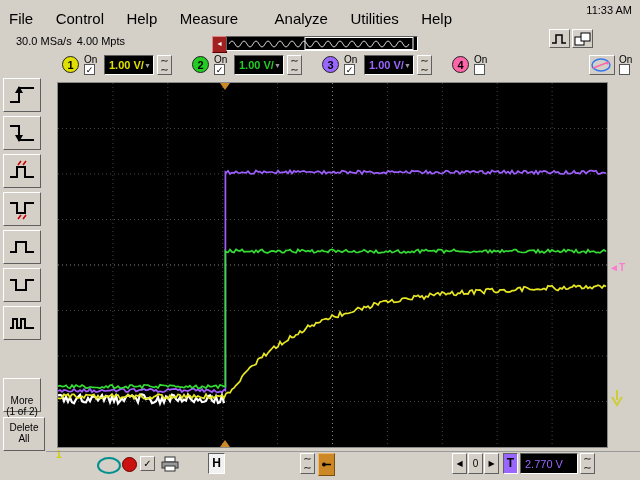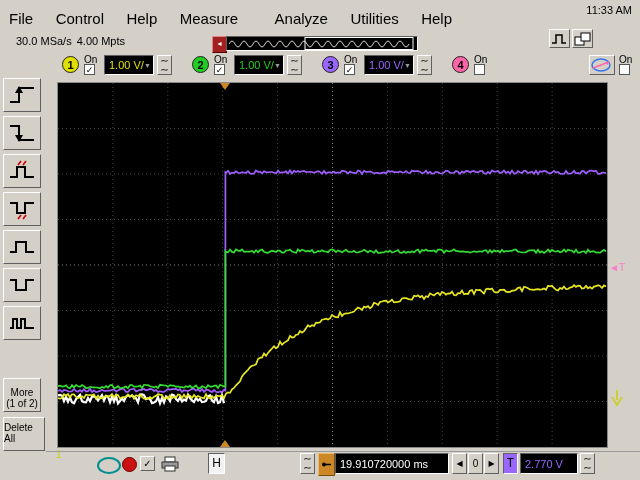--- a/index.html
+++ b/index.html
@@ -3,21 +3,21 @@
 <meta charset="utf-8">
 <style>
   html,body{margin:0;padding:0;background:#888}
   #app{position:relative;width:640px;height:480px;background:#d4d0c8;font-family:"Liberation Sans",sans-serif;color:#000;overflow:hidden}
   .abs{position:absolute}
   .raised{background:#d4d0c8;border:1px solid;border-color:#ffffff #5f5f5f #5f5f5f #ffffff;box-sizing:border-box}
   .sunken{border:1px solid;border-color:#5f5f5f #ffffff #ffffff #5f5f5f;box-sizing:border-box}
   .blackbox{background:#000;border:1px solid;border-color:#5f5f5f #ffffff #ffffff #5f5f5f;box-sizing:border-box;display:flex;align-items:center;overflow:hidden}
   .menu-item{display:inline-block;padding:10px 9px;font-size:15px;cursor:default}
   .fs8{font-size:8px}.fs9{font-size:10px}.fs10{font-size:10px}.fs11{font-size:11px}
-  .bold{font-weight:normal}
+  .bold{font-weight:bold}
   .chk{width:11px;height:11px;background:#fff;border:1px solid #555;font-size:9px;line-height:10px;text-align:center;box-sizing:border-box}
   .circ{width:17px;height:17px;border-radius:50%;border:1px solid #222;text-align:center;line-height:17px;font-size:11px;font-weight:bold;box-sizing:border-box}
   .spin{width:15px;height:20px;text-align:center;font-size:10px;line-height:9px;padding:0;color:#000}
   .tool-btn{width:38px;height:34px;display:flex;align-items:center;justify-content:center}
   .trig-tri-top{width:0;height:0;border-left:5px solid transparent;border-right:5px solid transparent;border-top:7px solid var(--trig,#cc8826)}
   .trig-tri-bot{width:0;height:0;border-left:5px solid transparent;border-right:5px solid transparent;border-bottom:7px solid var(--trig,#cc8826)}
   .bb-text{padding-left:4px;white-space:nowrap}
   .dd-arr{margin-left:auto;color:#9a9a9a;font-size:7px;padding-right:2px}
   svg{display:block}
 </style>
@@ -144,25 +144,25 @@
   <div class="abs raised tool-btn" style="left:3px;top:268px">
     <svg width="30" height="24" viewBox="0 0 30 24">
       <path d="M3 7 H9 V17 H19 V7 H27" stroke="#000" stroke-width="2" fill="none"></path>
     </svg>
   </div>
   <div class="abs raised tool-btn" style="left:3px;top:306px">
     <svg width="30" height="24" viewBox="0 0 30 24">
       <path d="M3 17 H6 V8 H10 V17 H14 V8 H18 V17 H27" stroke="#000" stroke-width="2" fill="none"></path>
     </svg>
   </div>
-  <div class="abs raised" style="left:3px;top:378px;width:38px;height:34px;text-align:center;padding-top:8px">
+  <div class="abs raised" style="left:3px;top:378px;width:38px;height:34px;text-align:center;padding-top:16px">
     <div class="fs10">More</div>
     <div class="fs9">(1 of 2)</div>
   </div>
-  <div class="abs raised" style="left:3px;top:417px;width:42px;height:34px;text-align:left;padding-top:4px">
+  <div class="abs raised" style="left:3px;top:417px;width:42px;height:34px;text-align:center;padding-top:4px">
     <div class="fs10">Delete</div>
     <div class="fs10">All</div>
   </div>
 
   <div class="abs" style="left:57px;top:82px;width:549px;height:364px;background:#000;border:1px solid #8a8a8a">
     <svg id="grid-svg" class="abs" style="left:0;top:0" width="549" height="364">
         <line x1="54.9" y1="0" x2="54.9" y2="364" stroke="#454545" stroke-dasharray="1 3"></line>
         <line x1="109.8" y1="0" x2="109.8" y2="364" stroke="#454545" stroke-dasharray="1 3"></line>
         <line x1="164.7" y1="0" x2="164.7" y2="364" stroke="#454545" stroke-dasharray="1 3"></line>
         <line x1="219.6" y1="0" x2="219.6" y2="364" stroke="#454545" stroke-dasharray="1 3"></line>
@@ -214,23 +214,20 @@
   <div class="abs raised spin" style="left:300px;top:453px;height:21px">
       <div>∼</div>
       <div>∼</div>
     </div>
   <div class="abs" style="left:318px;top:453px;width:15px;height:21px;background:#cc8826;border:1px solid;border-color:#eeb866 #7a4f10 #7a4f10 #eeb866;display:flex;align-items:center;justify-content:center">
     <svg width="11" height="11" viewBox="0 0 11 11">
       <circle cx="3" cy="5.5" r="2" fill="#000"></circle>
         <path d="M5 5.5 H10" stroke="#000" stroke-width="1.5"></path>
     </svg>
   </div>
-  <div class="abs blackbox fs11" style="left:335px;top:453px;width:114px;height:21px;color:#fff">
-    <span class="bb-text">19.910720000 ms</span>
-  </div>
   <div class="abs raised fs8" style="left:452px;top:453px;width:15px;height:21px;text-align:center;line-height:19px"><span>◀</span></div>
   <div class="abs raised fs10" style="left:468px;top:453px;width:15px;height:21px;text-align:center;line-height:19px">0</div>
   <div class="abs raised fs8" style="left:484px;top:453px;width:15px;height:21px;text-align:center;line-height:19px"><span>▶</span></div>
 
   <div class="abs sunken bold" style="left: 503px; top: 453px; width: 15px; height: 21px; text-align: center; font-size: 12px; line-height: 19px; background: rgb(153, 102, 255);">T</div>
   <div class="abs blackbox fs11" style="left:520px;top:453px;width:58px;height:21px">
     <span class="bb-text" style="color: rgb(153, 102, 255);">2.770 V</span>
   </div>
   <div class="abs raised spin" style="left:580px;top:453px;height:21px">
       <div>∼</div>

